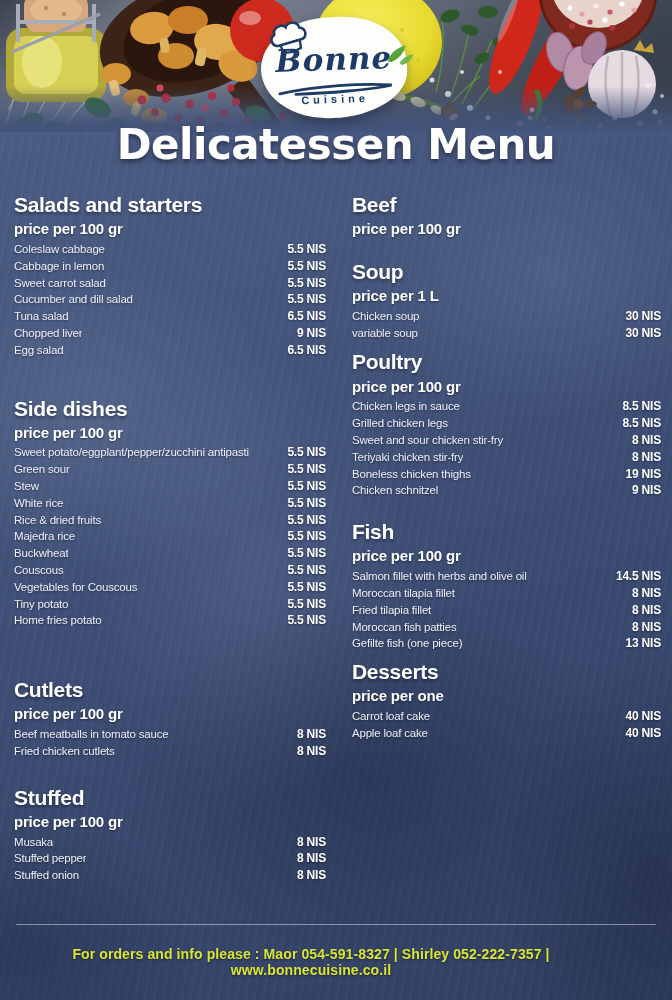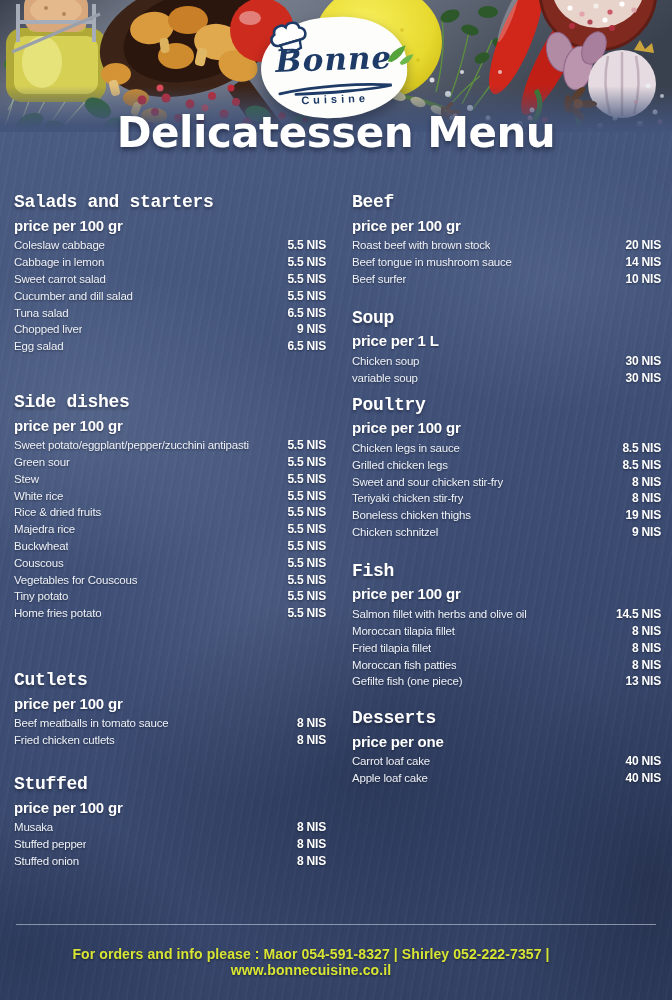--- a/index.html
+++ b/index.html
@@ -24,37 +24,37 @@
     box-shadow:0 5px 12px rgba(10,15,30,.35);}
   .logo-hat{position:absolute;left:8px;top:2px;transform:rotate(-14deg);}
   .logo-name{position:absolute;left:0;top:24px;width:100%;text-align:center;
     font-family:"DejaVu Serif","Liberation Serif",serif;font-style:italic;font-weight:700;
     font-size:31px;letter-spacing:1px;color:#1d3b66;}
   .logo-swoosh{position:absolute;left:14px;top:66px;}
   .logo-leaves{position:absolute;right:-8px;top:26px;transform:rotate(8deg);}
   .logo-sub{position:absolute;left:0;top:76px;width:100%;text-align:center;
     font-size:11px;font-weight:700;letter-spacing:4px;color:#1d3b66;text-transform:capitalize;}
   
-  .title{position:absolute;left:0;top:108px;width:672px;margin:0;text-align:center;
+  .title{position:absolute;left:0;top:120px;width:672px;margin:0;text-align:center;
     font-family:"DejaVu Sans","Liberation Sans",sans-serif;font-weight:800;font-size:42px;
     letter-spacing:-.5px;color:#fff;text-shadow:0 3px 5px rgba(15,20,38,.55);}
   
   .col{position:absolute;top:192px;color:#fff;}
   .col-left{left:14px;width:312px;}
   .col-right{left:352px;width:309px;}
   .section{display:block;}
   .col-left  .section:nth-child(2){margin-top:37px;}
   .col-left  .section:nth-child(3){margin-top:48px;}
   .col-left  .section:nth-child(4){margin-top:25px;}
   .col-right .section:nth-child(2){margin-top:20px;}
   .col-right .section:nth-child(3){margin-top:8px;}
   .col-right .section:nth-child(4){margin-top:20px;}
-  .col-right .section:nth-child(5){margin-top:18px;}
-  .sec-h{margin:0 0 3px 0;font-family:Liberation Mono, monospace;
-    font-weight:800;font-size:18px;line-height:1.2;letter-spacing:-.3px;color:#fff;
+  .col-right .section:nth-child(5){margin-top:7px;}
+  .sec-h{margin:0 0 3px 0;font-family:Liberation Sans, sans-serif;
+    font-weight:800;font-size:21px;line-height:1.2;letter-spacing:-.3px;color:#fff;
     text-shadow:0 2px 3px rgba(10,16,32,.45);}
   .unit{font-weight:700;font-size:15px;line-height:1.25;text-align:left;margin-bottom:2px;
     letter-spacing:-.2px;text-shadow:0 1px 2px rgba(10,16,32,.5);}
   .row{display:flex;justify-content:space-between;align-items:flex-start;line-height:16.8px;white-space:nowrap;}
   .iname{font-size:11.5px;letter-spacing:-.2px;color:#eef1f7;font-stretch:85%;
     text-shadow:0 1px 2px rgba(10,16,32,.5);overflow:hidden;}
   .iprice{font-size:12px;font-weight:700;letter-spacing:-.2px;color:#fff;font-stretch:85%;
     text-shadow:0 1px 2px rgba(10,16,32,.5);margin-left:8px;}
   
   .footer-line{position:absolute;left:16px;right:16px;top:924px;height:1px;
@@ -428,34 +428,20 @@
             <span class="iname">Stuffed onion</span>
             <span class="iprice">8 NIS</span>
           </div>
         </div>
   </section>
     </div>
   <div class="col col-right" id="col-right">
       <section class="section">
     <h2 class="sec-h">Beef</h2>
     <div class="unit">price per 100 gr</div>
-    <div class="items">
-          <div class="row">
-            <span class="iname">Roast beef with brown stock</span>
-            <span class="iprice">20 NIS</span>
-          </div>
-          <div class="row">
-            <span class="iname">Beef tongue in mushroom sauce</span>
-            <span class="iprice">14 NIS</span>
-          </div>
-          <div class="row">
-            <span class="iname">Beef surfer</span>
-            <span class="iprice">10 NIS</span>
-          </div>
-        </div>
   </section>
       <section class="section">
     <h2 class="sec-h">Soup</h2>
     <div class="unit">price per 1 L</div>
     <div class="items">
           <div class="row">
             <span class="iname">Chicken soup</span>
             <span class="iprice">30 NIS</span>
           </div>
           <div class="row">

